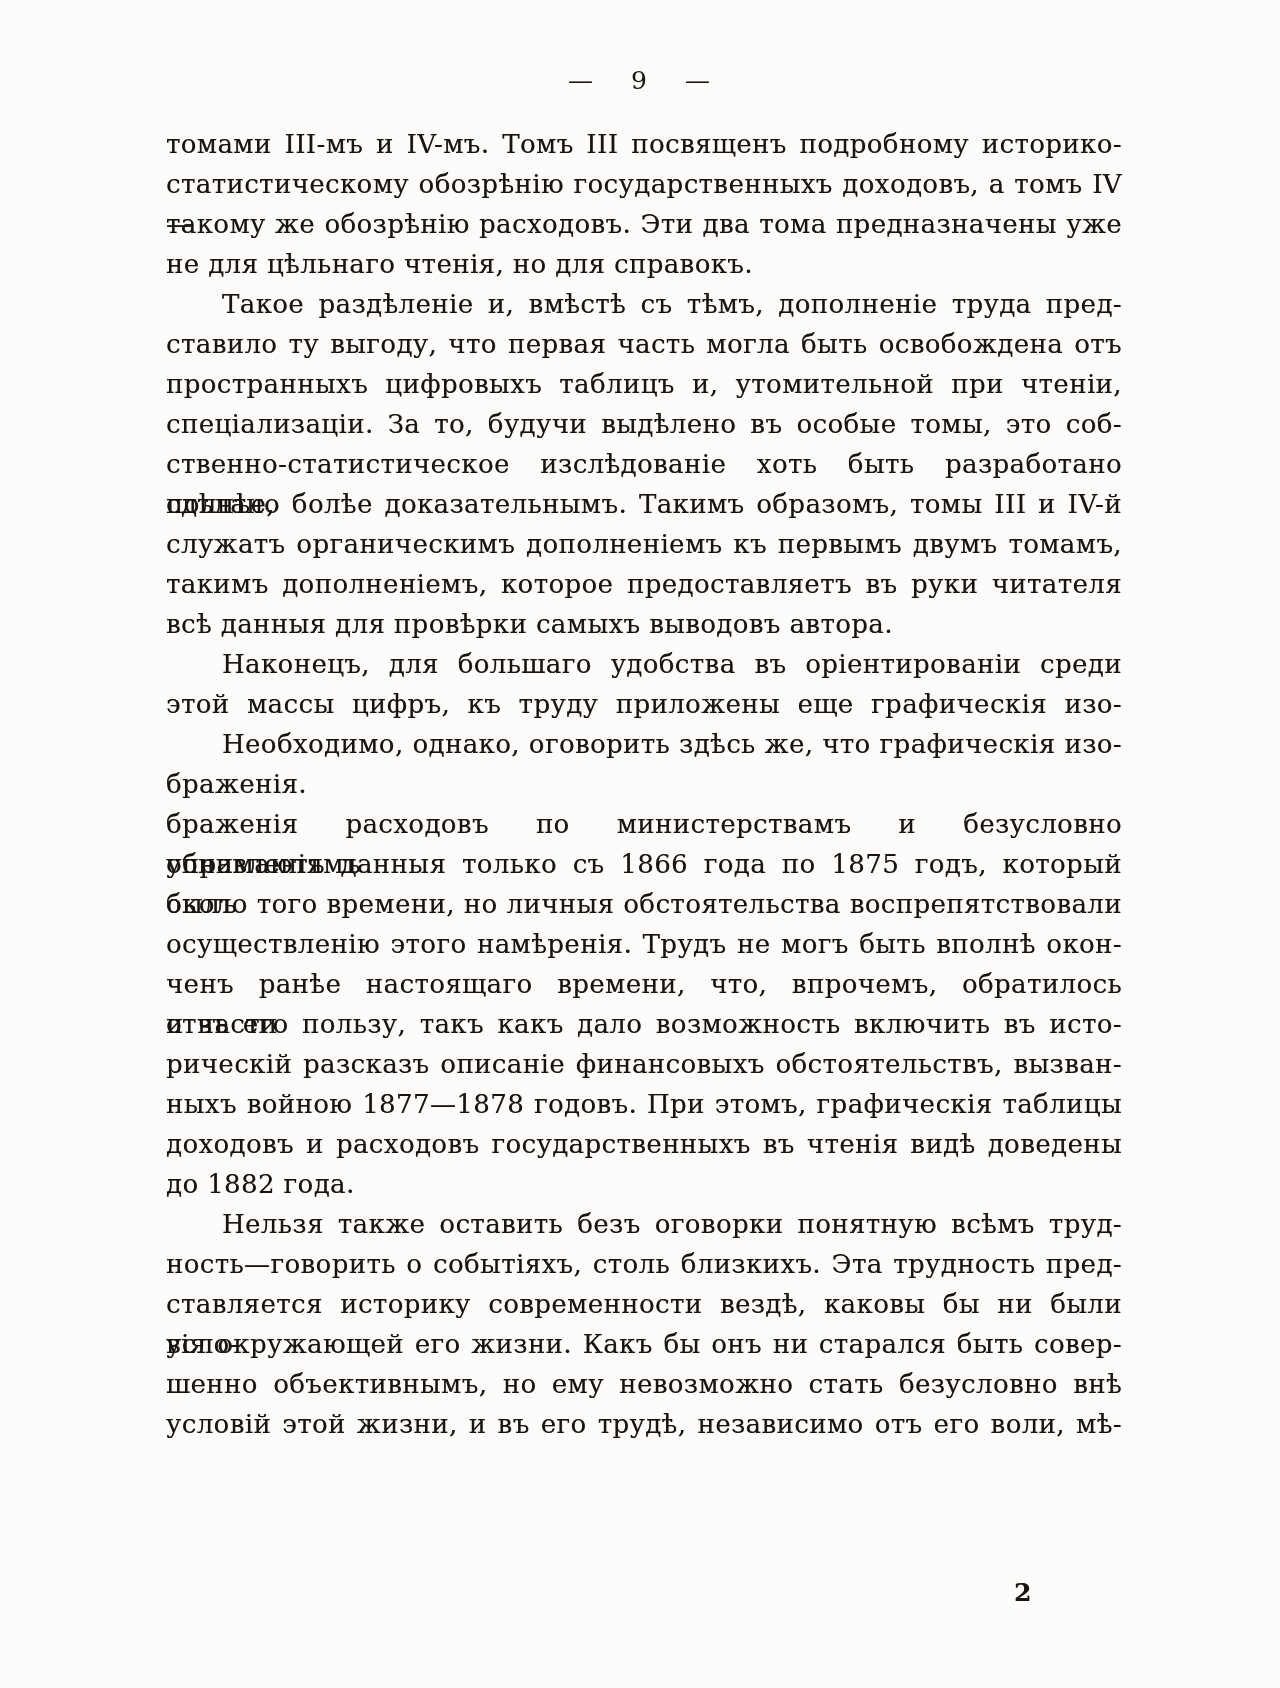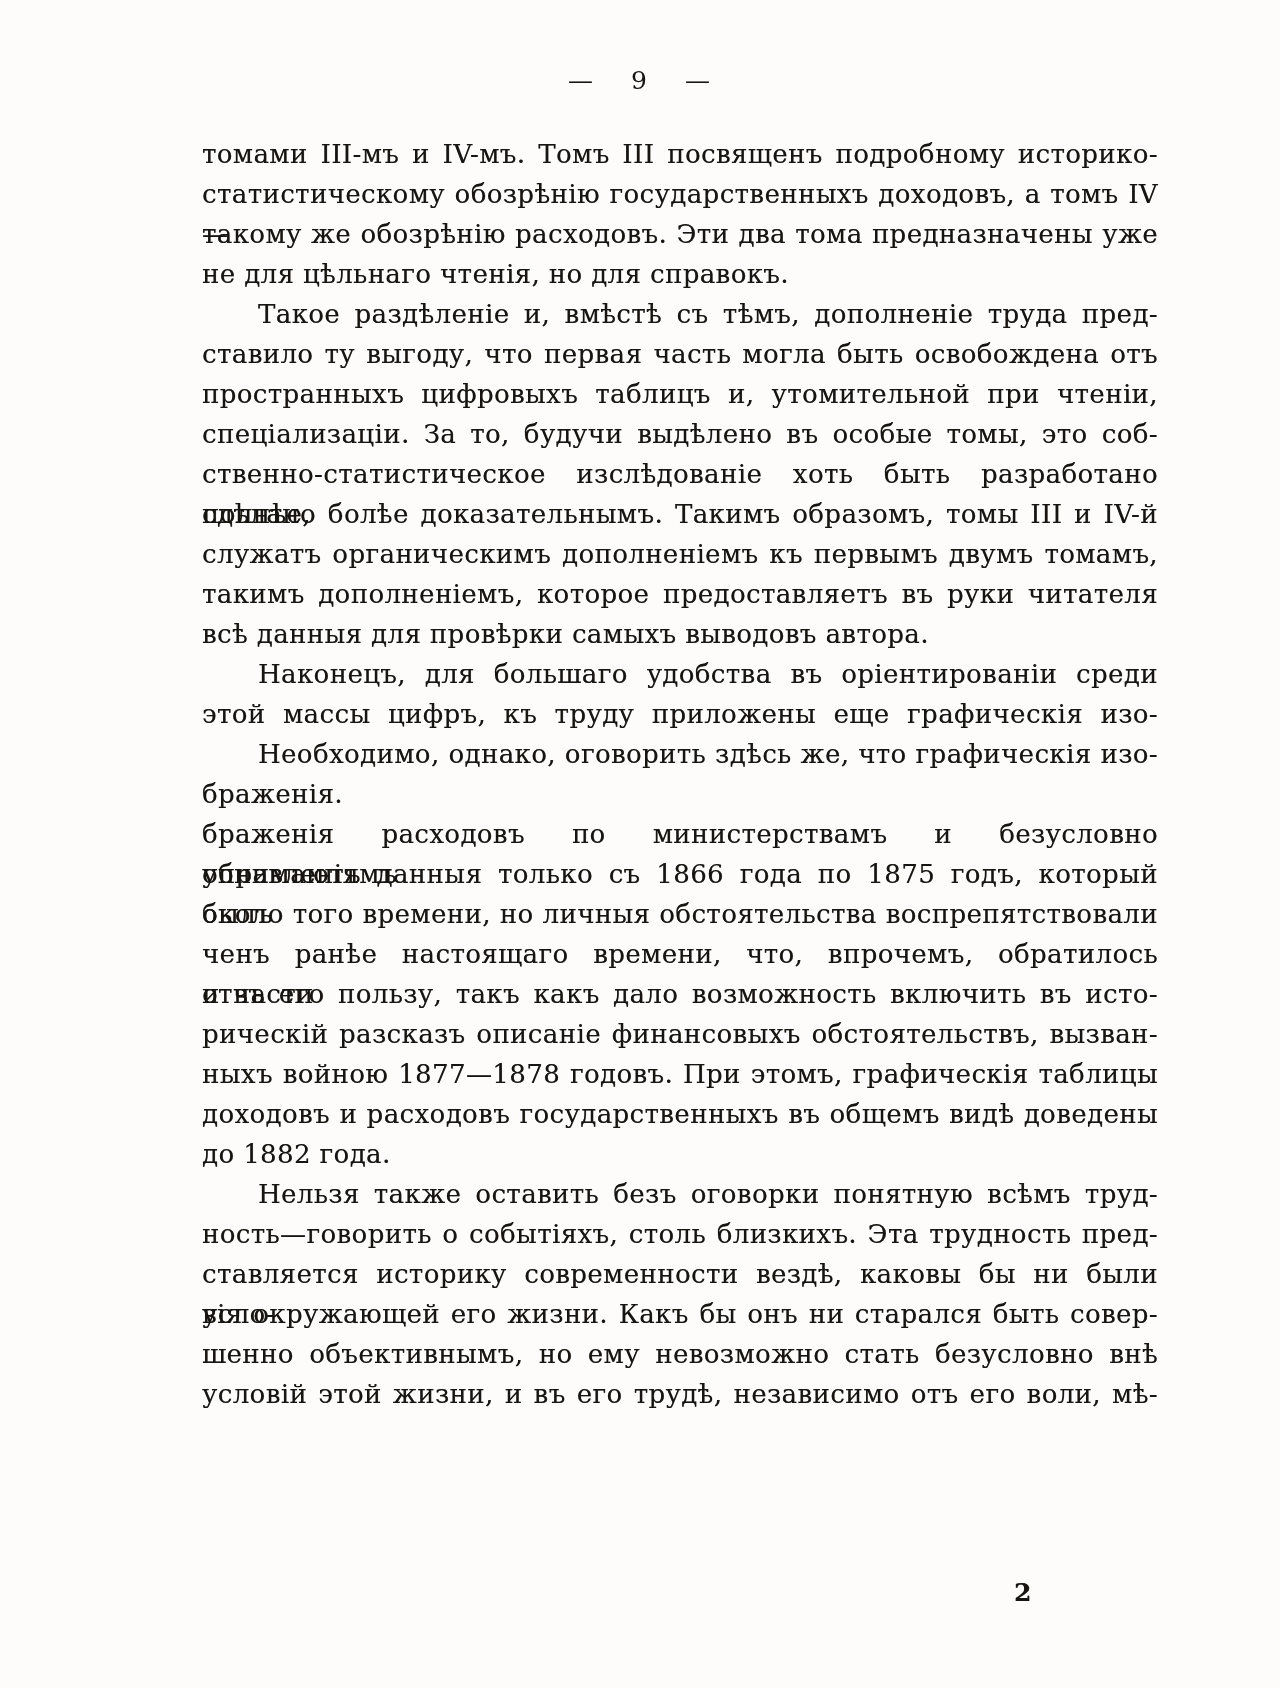--- a/index.html
+++ b/index.html
@@ -23,24 +23,23 @@
     left: 0;
     width: 1280px;
     text-align: center;
     font-size: 25px;
     letter-spacing: 2px;
     word-spacing: 26px;
     color: #171411;
   }
   .text-block {
     position: absolute;
-    top: 134px;
+    top: 124px;
     left: 166px;
     width: 956px;
-    margin-left: 36px;
   }
   .line {
     height: 40px;
     line-height: 40px;
     font-size: 26px;
     letter-spacing: 0.4px;
     text-align: justify;
     text-align-last: justify;
     white-space: normal;
     text-shadow: 0.25px 0.35px 0.45px rgba(25, 20, 15, 0.55);
@@ -81,25 +80,26 @@
       <div class="line">служатъ органическимъ дополненіемъ къ первымъ двумъ томамъ,</div>
       <div class="line">такимъ дополненіемъ, которое предоставляетъ въ руки читателя</div>
       <div class="line para-end">всѣ данныя для провѣрки самыхъ выводовъ автора.</div>
       <div class="line indent">Наконецъ, для большаго удобства въ оріентированіи среди</div>
       <div class="line">этой массы цифръ, къ труду приложены еще графическія изо-</div>
       <div class="line indent">Необходимо, однако, оговорить здѣсь же, что графическія изо-</div>
       <div class="line para-end">браженія.</div>
       <div class="line">браженія расходовъ по министерствамъ и безусловно управленіямъ</div>
       <div class="line">обнимаютъ данныя только съ 1866 года по 1875 годъ, который былъ</div>
       <div class="line">около того времени, но личныя обстоятельства воспрепятствовали</div>
+      <div class="line">осуществленію этого намѣренія. Трудъ не могъ быть вполнѣ окон-</div>
       <div class="line">ченъ ранѣе настоящаго времени, что, впрочемъ, обратилось отчасти</div>
       <div class="line">и въ его пользу, такъ какъ дало возможность включить въ исто-</div>
       <div class="line">рическій разсказъ описаніе финансовыхъ обстоятельствъ, вызван-</div>
       <div class="line">ныхъ войною 1877—1878 годовъ. При этомъ, графическія таблицы</div>
-      <div class="line">доходовъ и расходовъ государственныхъ въ общемъ видѣ доведены</div>
+      <div class="line">доходовъ и расходовъ государственныхъ въ чтенія видѣ доведены</div>
       <div class="line para-end">до 1882 года.</div>
       <div class="line indent">Нельзя также оставить безъ оговорки понятную всѣмъ труд-</div>
       <div class="line">ность—говорить о событіяхъ, столь близкихъ. Эта трудность пред-</div>
       <div class="line">ставляется историку современности вездѣ, каковы бы ни были усло-</div>
       <div class="line">вія окружающей его жизни. Какъ бы онъ ни старался быть совер-</div>
       <div class="line">шенно объективнымъ, но ему невозможно стать безусловно внѣ</div>
       <div class="line">условій этой жизни, и въ его трудѣ, независимо отъ его воли, мѣ-</div>
     </div>
 
   <div class="signature-mark">2</div>

